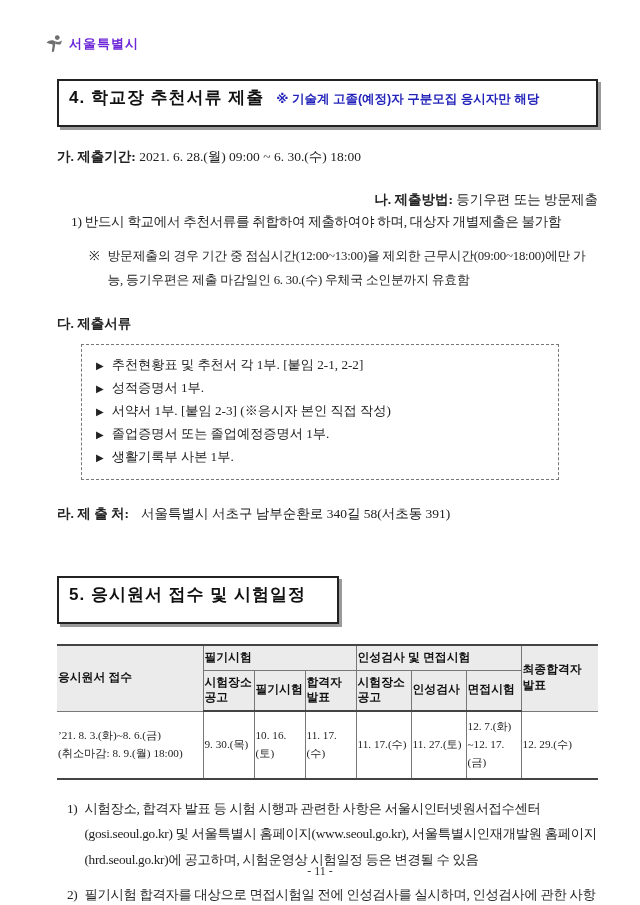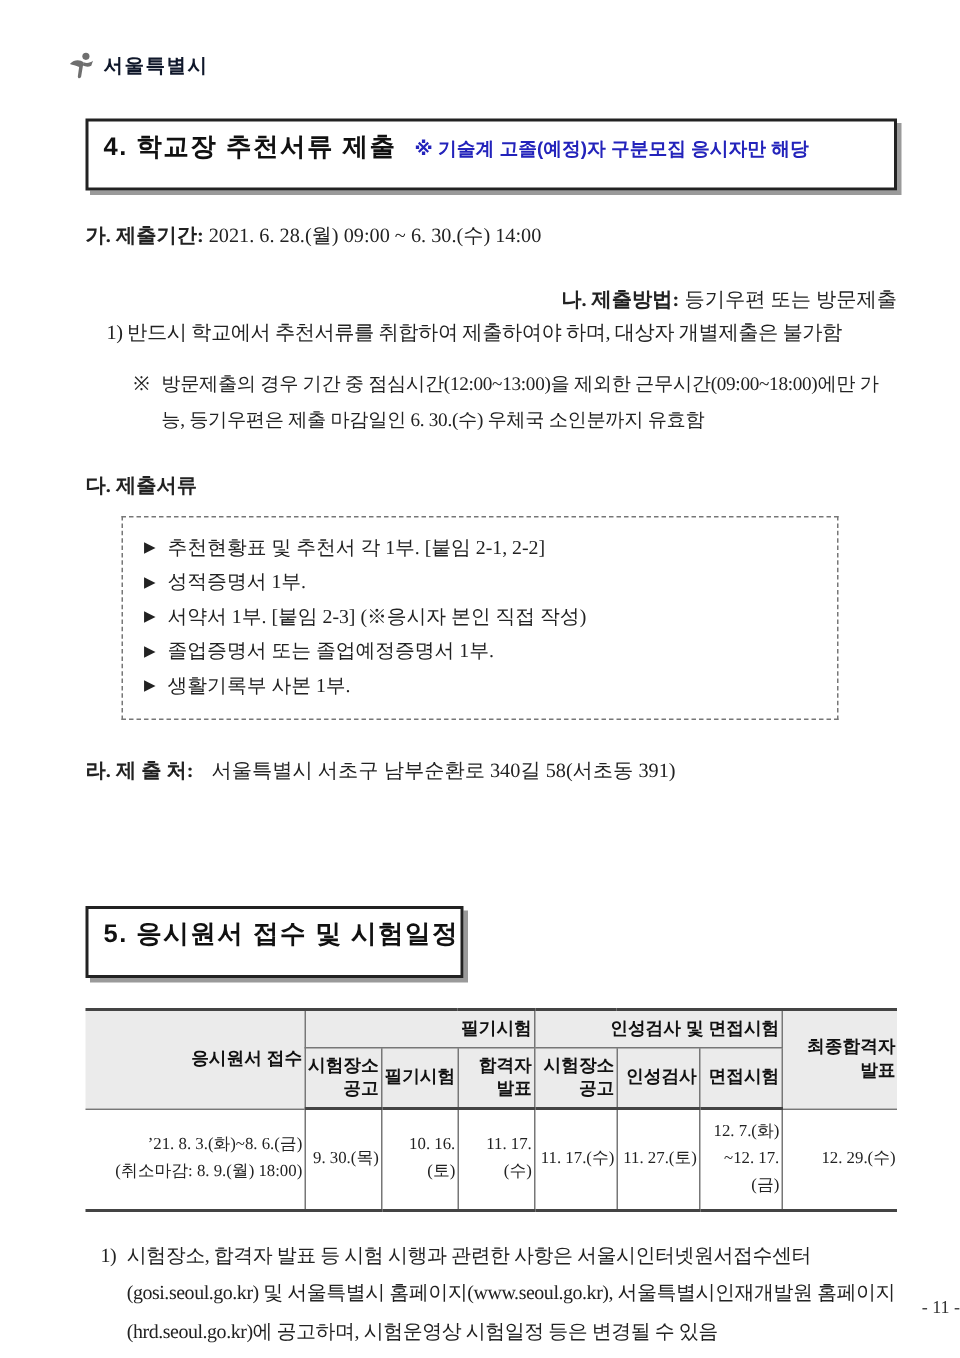--- a/index.html
+++ b/index.html
@@ -10,34 +10,34 @@
     color: #222222;
     position: relative;
     overflow: hidden;
   }
   .logo-row {
     display: flex; align-items: center; gap: 5px;
     margin: 34px 0 0 45px;
   }
   .logo-row .logo-text {
     font-family: Liberation Serif, serif;
-    font-weight: bold; font-size: 13px; color: #0f172a; letter-spacing: 1px;
+    font-weight: bold; font-size: 13px; color: #6d28d9; letter-spacing: 1px;
   }
   .content { padding: 0 42px 0 57px; }
 
   
   .sec-box {
     border: 2px solid #222222;
     box-shadow: 3px 3px 0 0 #9a9a9a;
     background: #ffffff;
     display: flex; align-items: baseline; gap: 12px;
     padding: 5px 10px 16px 10px;
   }
   .sec-box.sec4 { margin-top: 26px; width: 100%; }
-  .sec-box.sec5 { margin-top: 80px; width: 252px; }
+  .sec-box.sec5 { margin-top: 52px; width: 282px; }
   .sec-title {
     font-family: "Liberation Sans", "DejaVu Sans", sans-serif;
     font-weight: bold; font-size: 17px; color: #111111; letter-spacing: 1px;
     white-space: nowrap;
   }
   .sec-note-blue {
     font-family: "Liberation Sans", "DejaVu Sans", sans-serif;
     font-weight: bold; font-size: 12.5px; color: #2323bb; white-space: nowrap;
   }
 
@@ -63,21 +63,21 @@
   .doc-item { display: flex; gap: 8px; font-size: 13.2px; line-height: 1.72; }
   .doc-item .tri { font-size: 10px; line-height: 2.3; color: #222; flex: 0 0 auto; }
 
   .row-ra { margin-top: 24px; display: flex; gap: 12px; }
   .ra-line2 { margin-top: 7px; margin-left: 94px; font-size: 13.5px; }
 
   
   .sched { margin-top: 20px; width: 100%; border-collapse: collapse; table-layout: fixed; }
   .sched th, .sched td {
     border: 1px solid #777777;
-    text-align: right; vertical-align: middle;
+    text-align: left; vertical-align: middle;
     white-space: pre-line;
   }
   .sched th {
     font-family: "Liberation Sans", "DejaVu Sans", sans-serif;
     font-weight: bold; font-size: 11.8px; color: #111111;
     background: #ebebeb; padding: 4px 1px; line-height: 1.35;
   }
   .sched td {
     font-size: 11.2px; padding: 6px 1px; line-height: 1.6; background: #ffffff;
   }
@@ -88,21 +88,21 @@
   .sched tbody tr:last-child > * { border-bottom: 2px solid #444444; }
 
   .notes { margin-top: 16px; }
   .note-row { display: flex; gap: 7px; font-size: 13.3px; line-height: 1.9; letter-spacing: -0.3px; }
   .note-row .num { flex: 0 0 auto; }
   .note-row.n1 { margin-left: 10px; }
   .note-row.n2 { margin-left: 10px; margin-top: 10px; }
 
   .page-footer {
     position: absolute; bottom: 26px; left: 0; width: 100%;
-    text-align: right; font-size: 12px; color: #333333;
+    text-align: center; font-size: 12px; color: #333333;
   }
 </style>
 </head>
 <body>
 
 <div class="logo-row">
   <span style="display:inline-flex;">
     <svg width="19" height="19" viewBox="0 0 24 24" aria-hidden="true">
       <circle cx="15.5" cy="4.5" r="3" fill="#6f6f6f"></circle>
       <path d="M2 11 C6 6.5, 11 7.5, 13.5 9.5 L11.5 21.5 C11 23.5, 8.5 23.3, 8.7 21.2 L9.8 13.5 C6.8 12.2, 4.5 12.0, 2 11 Z" fill="#6f6f6f"></path>
@@ -114,21 +114,21 @@
 
 <div class="content">
 
   <div class="sec-box sec4">
     <span class="sec-title">4. 학교장 추천서류 제출</span>
     <span class="sec-note-blue">※ 기술계 고졸(예정)자 구분모집 응시자만  해당</span>
   </div>
 
   <div class="line row-ga">
     <span class="lbl-bold">가. 제출기간:</span>
-    <span>2021. 6. 28.(월) 09:00 ~ 6. 30.(수) 14:00</span>
+    <span>2021. 6. 28.(월) 09:00 ~ 6. 30.(수) 18:00</span>
   </div>
 
   <div class="line row-na">
     <span class="lbl-bold">나. 제출방법:</span>
     <span>등기우편 또는 방문제출</span>
   </div>
 
   <div class="sub1">1) 반드시 학교에서 추천서류를 취합하여 제출하여야 하며, 대상자 개별제출은 불가함</div>
 
   <div class="note-flex">

